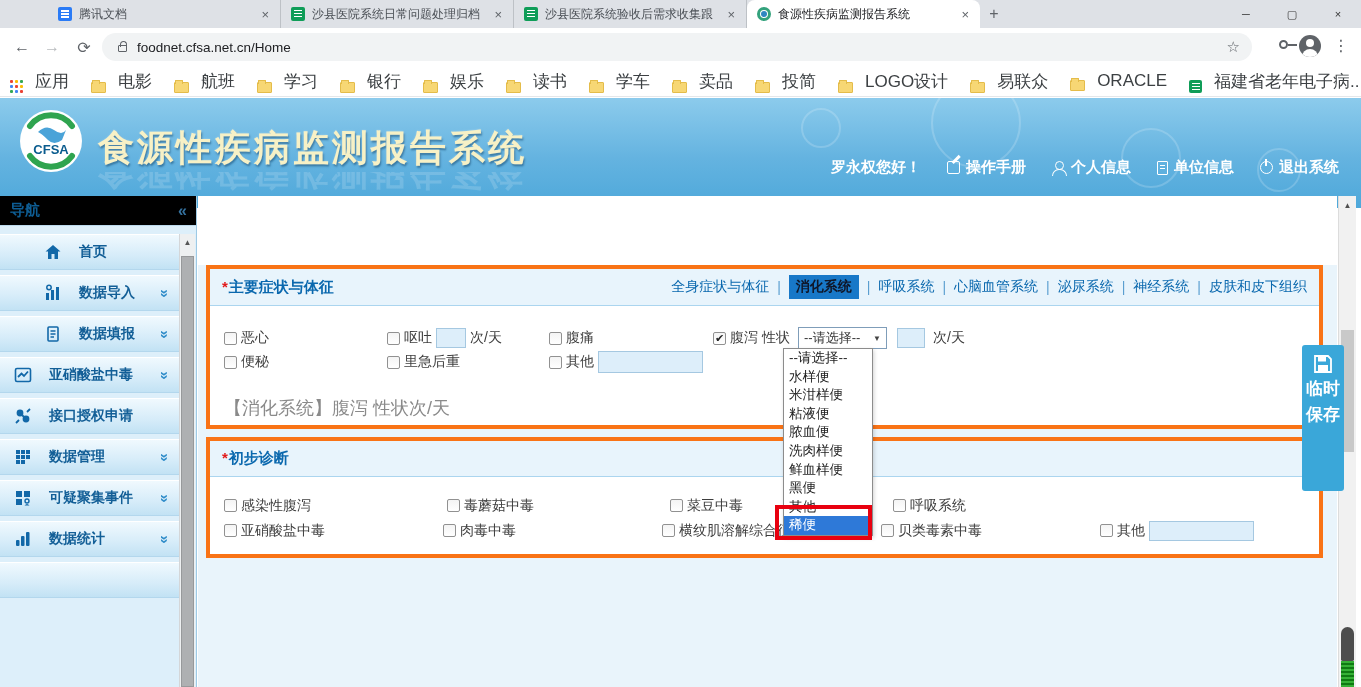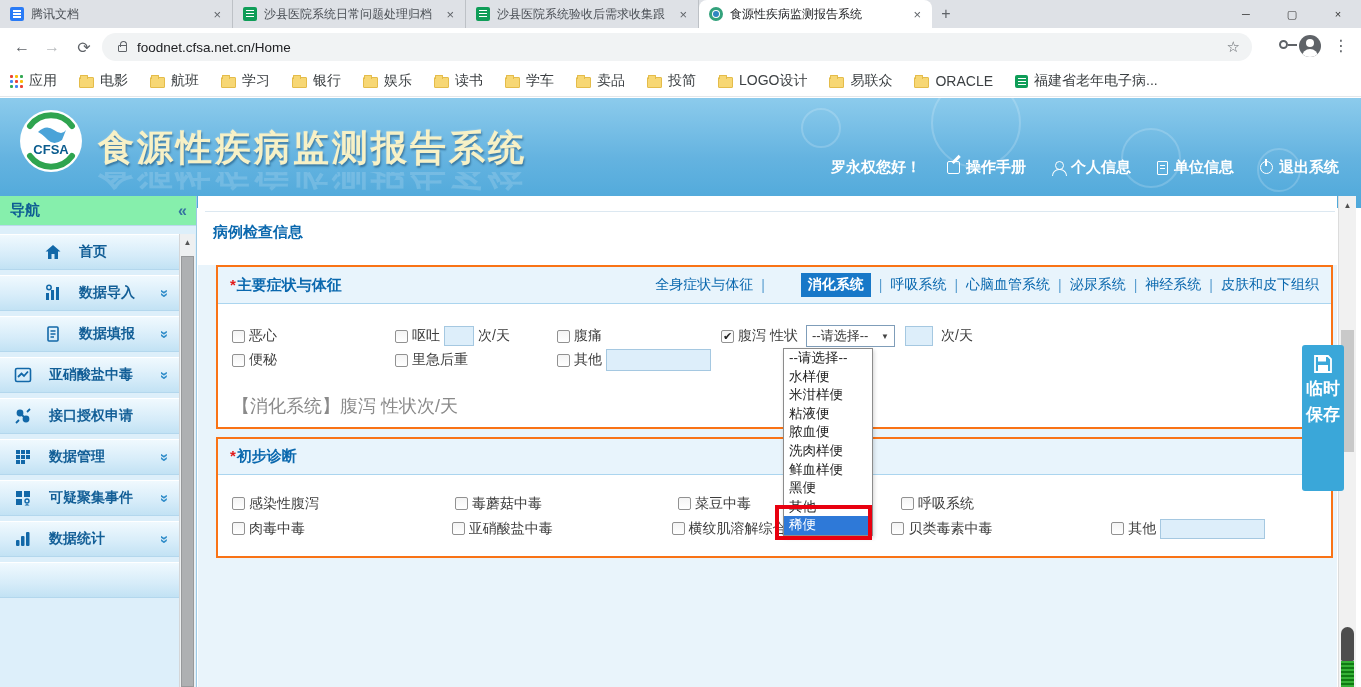--- a/index.html
+++ b/index.html
@@ -1,20 +1,20 @@
 <!DOCTYPE html>
 <html><head>
 <meta charset="utf-8">
 <style>
   * { box-sizing: border-box; margin: 0; padding: 0; }
   body { font-family: "Liberation Sans", "DejaVu Sans", sans-serif; }
   .screen { position: relative; width: 1361px; height: 687px; overflow: hidden; background: #fff; }
 
   
-  .tabstrip { position: absolute; left: 0; top: 0; width: 100%; height: 28px; background: #dee1e6; display: flex; align-items: flex-end; }
+  .tabstrip { position: absolute; left: 0; top: 0; width: 100%; height: 28px; background: #dee1e6; display: flex; align-items: flex-end; padding-left: 48px; }
   .tab { position: relative; width: 233px; height: 28px; display: flex; align-items: center; padding: 0 8px 0 10px; font-size: 12px; color: #4a4f55; gap: 7px; border-right: 1px solid #bdc1c6; }
   .tab.active { background: #fff; border-radius: 8px 8px 0 0; border-right: none; color: #202124; }
   .tab .ttl { flex: 1; white-space: nowrap; overflow: hidden; }
   .tab .tclose { font-size: 13px; color: #5f6368; padding: 0 3px; }
   .fav { width: 14px; height: 14px; flex: none; border-radius: 2px; position: relative; }
   .fav.tencent { background: #2a7bf6; }
   .fav.tencent::after { content: ""; position: absolute; left: 3px; top: 3px; width: 8px; height: 2px; background: #fff; box-shadow: 0 3px 0 #fff, 0 6px 0 #fff; }
   .fav.sheets { background: #0f9d58; }
   .fav.sheets::after { content: ""; position: absolute; left: 3px; top: 3px; width: 8px; height: 8px; background:
     linear-gradient(#fff,#fff) 0 0/8px 1px no-repeat,
@@ -35,21 +35,21 @@
   .url { font-size: 13.5px; color: #202124; }
   .urlstar { margin-left: auto; font-size: 15px; color: #5f6368; }
   .key-ic { position: absolute; right: 73px; top: 12px; width: 9px; height: 9px; border: 2px solid #5f6368; border-radius: 50%; }
   .key-ic::after { content: ""; position: absolute; left: 7px; top: 2px; width: 9px; height: 2px; background: #5f6368; box-shadow: 6px 2px 0 -1px #5f6368, 3px 2px 0 -1px #5f6368; }
   .avatar-ic { position: absolute; right: 40px; top: 7px; width: 22px; height: 22px; border-radius: 50%; background: #5f6368; overflow: hidden; }
   .avatar-ic::before { content: ""; position: absolute; left: 7px; top: 4px; width: 8px; height: 8px; border-radius: 50%; background: #fff; }
   .avatar-ic::after { content: ""; position: absolute; left: 3px; top: 14px; width: 16px; height: 10px; border-radius: 8px 8px 0 0; background: #fff; }
   .dots { position: absolute; right: 12px; top: 8px; font-size: 16px; color: #5f6368; }
 
   .bookmarks { position: absolute; left: 0; top: 66px; width: 100%; height: 31px; background: #fff; border-bottom: 1px solid #e4e7ea; display: flex; align-items: center; padding: 0 10px; gap: 22px; }
-  .bm { display: flex; align-items: center; gap: 6px; font-size: 14px; color: #3c4043; white-space: nowrap; }
+  .bm { display: flex; align-items: flex-end; gap: 12px; font-size: 17px; color: #3c4043; white-space: nowrap; }
   .apps-ic { width: 13px; height: 13px; display: grid; grid-template-columns: repeat(3,3px); grid-template-rows: repeat(3,3px); gap: 2px; }
   .apps-ic i { border-radius: 1px; }
   .folder-ic { width: 15px; height: 11px; background: #f7d774; border: 1px solid #e4bc4a; border-radius: 1px; position: relative; margin-top: 2px; }
   .folder-ic::before { content: ""; position: absolute; left: 0; top: -3px; width: 6px; height: 3px; background: #f7d774; border: 1px solid #e4bc4a; border-bottom: none; border-radius: 1px 1px 0 0; }
   .sheet-ic { width: 13px; height: 13px; background: #0f9d58; border-radius: 2px; position: relative; }
   .sheet-ic::after { content: ""; position: absolute; left: 2.5px; top: 3px; width: 8px; height: 7px; background:
     linear-gradient(#fff,#fff) 0 0/8px 1px no-repeat,
     linear-gradient(#fff,#fff) 0 3px/8px 1px no-repeat,
     linear-gradient(#fff,#fff) 0 6px/8px 1px no-repeat; }
 
@@ -70,21 +70,21 @@
   .ic-user { width: 13px; height: 13px; }
   .ic-user::before { content: ""; position: absolute; left: 3px; top: 0; width: 7px; height: 7px; border: 1.6px solid #fff; border-radius: 50%; }
   .ic-user::after { content: ""; position: absolute; left: 0; top: 8px; width: 13px; height: 6px; border: 1.6px solid #fff; border-bottom: none; border-radius: 7px 7px 0 0; }
   .ic-doc { width: 11px; height: 14px; border: 1.6px solid #fff; border-radius: 1px; }
   .ic-doc::after { content: ""; position: absolute; left: 1.5px; top: 3px; width: 5px; height: 1.6px; background: #fff; box-shadow: 0 3px 0 #fff; }
   .ic-power { width: 13px; height: 13px; border: 1.8px solid #fff; border-radius: 50%; }
   .ic-power::after { content: ""; position: absolute; left: 4.2px; top: -3px; width: 1.8px; height: 7px; background: #fff; }
 
   
   .sidebar { position: absolute; left: 0; top: 196px; width: 197px; height: 491px; background: #ddeffa; border-right: 1px solid #9ec9e4; overflow: hidden; }
-  .navhead { position: absolute; left: 0; top: 0; width: 197px; height: 30px; background: #86efac; border-bottom: 1px solid #bcd9ec;
+  .navhead { position: absolute; left: 0; top: 0; width: 197px; height: 30px; background: #000000; border-bottom: 1px solid #bcd9ec;
     display: flex; align-items: center; padding: 0 10px; }
   .navhead .nt { font-size: 15px; font-weight: bold; color: #0e5d93; }
   .navhead .clps { margin-left: auto; font-size: 16px; font-weight: bold; color: #35729f; }
   .sidelist { position: absolute; left: 0; top: 38px; width: 181px; }
   .side-item { height: 36px; margin-bottom: 5px; display: flex; align-items: center; gap: 17px; padding-left: 14px;
     background: linear-gradient(180deg, #f0f9fe 0%, #d6ecf9 60%, #c2e2f4 100%); border-top: 1px solid #fff; border-bottom: 1px solid #b3d7ed; }
   .side-item.ind { padding-left: 44px; }
   .side-item .slabel { font-size: 14px; font-weight: bold; color: #135f97; white-space: nowrap; }
   .chev { margin-left: auto; margin-right: 12px; font-size: 15px; font-weight: bold; color: #2f8cc9; transform: rotate(90deg); }
   .sicon { flex: none; }
@@ -95,32 +95,32 @@
   .side-scroll .sup { display: block; text-align: center; font-size: 8px; color: #555; padding-top: 4px; height: 18px; }
   .side-scroll .sthumb { position: absolute; left: 1px; top: 22px; width: 13px; height: 431px; background: #aeb0b2; border: 1px solid #97999b; }
 
   
   .content { position: absolute; left: 198px; top: 196px; width: 1139px; height: 491px; background: #fff; }
   .ctop { position: absolute; left: 0; top: 0; width: 100%; height: 69px; background: #fff; }
   .ctop .hr { position: absolute; left: 7px; right: 2px; top: 15px; border-top: 1px solid #dce8f1; }
   .page-title { position: absolute; left: 15px; top: 27px; font-size: 15px; font-weight: bold; color: #0a68ae; }
   .cblue { position: absolute; left: 0; top: 69px; width: 100%; bottom: 0; background: #e9f4fb; }
 
-  .panel { position: absolute; left: 18px; width: 1117px; background: #fff; border: 2px solid #f97316; }
+  .panel { position: absolute; left: 8px; width: 1117px; background: #fff; border: 4px solid #f97316; }
   .phead { height: 37px; background: #e8f4fc; border-bottom: 1px solid #abd5ef; display: flex; align-items: center; padding: 0 12px; }
   .ptitle { font-size: 15px; font-weight: bold; color: #0a68ae; }
   .req { color: #e21919; font-weight: bold; margin-right: 1px; }
   .p1 { top: 69px; height: 164px; }
   .p2 { top: 241px; height: 121px; }
   .p3 { top: 379px; height: 112px; }
 
   .tabs { margin-left: auto; display: flex; align-items: center; gap: 8px; font-size: 14px; color: #0a68ae; }
   .tabs .sep { color: #5b9fd0; }
   .tabs .t { white-space: nowrap; }
-  .tabs .t.active { background: #1878c8; color: #ffffff; font-weight: bold; padding: 3px 7px; margin-left: 28px; }
+  .tabs .t.active { background: #1878c8; color: #0f172a; font-weight: bold; padding: 3px 7px; }
 
   .pbody { position: relative; padding: 20px 0 0 14px; }
   .cbrow { display: flex; align-items: center; height: 24px; }
   .c1 { width: 163px; } .c2 { width: 162px; } .c3 { width: 164px; } .c4 { flex: 1; }
   .d1 { width: 223px; } 
   .cell { display: flex; align-items: center; gap: 4px; }
   .cb { width: 13px; height: 13px; border: 1px solid #919191; background: linear-gradient(180deg,#f4f4f4,#fff); flex: none;
     font-size: 11px; line-height: 11px; text-align: center; color: #222; border-radius: 2px; }
   .cblabel { font-size: 14px; color: #3d3d3d; white-space: nowrap; }
   .tinput { height: 20px; background: #ddeefa; border: 1px solid #a5c8e1; }
@@ -398,24 +398,20 @@
         
       </div>
     </div>
     <div class="side-scroll">
       <span class="sup">▲</span>
       <div class="sthumb"></div>
     </div>
   </div>
 
   <div class="content">
-    <div class="ctop">
-      <div class="hr"></div>
-      <div class="page-title">病例检查信息</div>
-    </div>
     <div class="cblue"></div>
 
     <div class="panel p1">
       <div class="phead">
         <span class="ptitle"><span class="req">*</span><span>主要症状与体征</span></span>
         <div class="tabs">
           <span class="t">全身症状与体征</span>
           <span class="sep">|</span>
           <span class="t active">消化系统</span>
           <span class="sep">|</span>
@@ -496,25 +492,25 @@
               <span class="cblabel">菜豆中毒</span>
             </div>
           <div class="cell d1">
               <span class="cb"></span>
               <span class="cblabel">呼吸系统</span>
             </div>
         </div>
         <div class="cbrow" style="height:25px">
           <div class="cell d1">
               <span class="cb"></span>
+              <span class="cblabel">亚硝酸盐中毒</span>
+            </div>
+          <div class="cell d1">
+              <span class="cb"></span>
               <span class="cblabel">肉毒中毒</span>
-            </div>
-          <div class="cell d1">
-              <span class="cb"></span>
-              <span class="cblabel">亚硝酸盐中毒</span>
             </div>
           <div class="cell d1">
               <span class="cb"></span>
               <span class="cblabel">横纹肌溶解综合征</span>
             </div>
           <div class="cell d1">
               <span class="cb"></span>
               <span class="cblabel">贝类毒素中毒</span>
             </div>
           <div class="cell d1">

